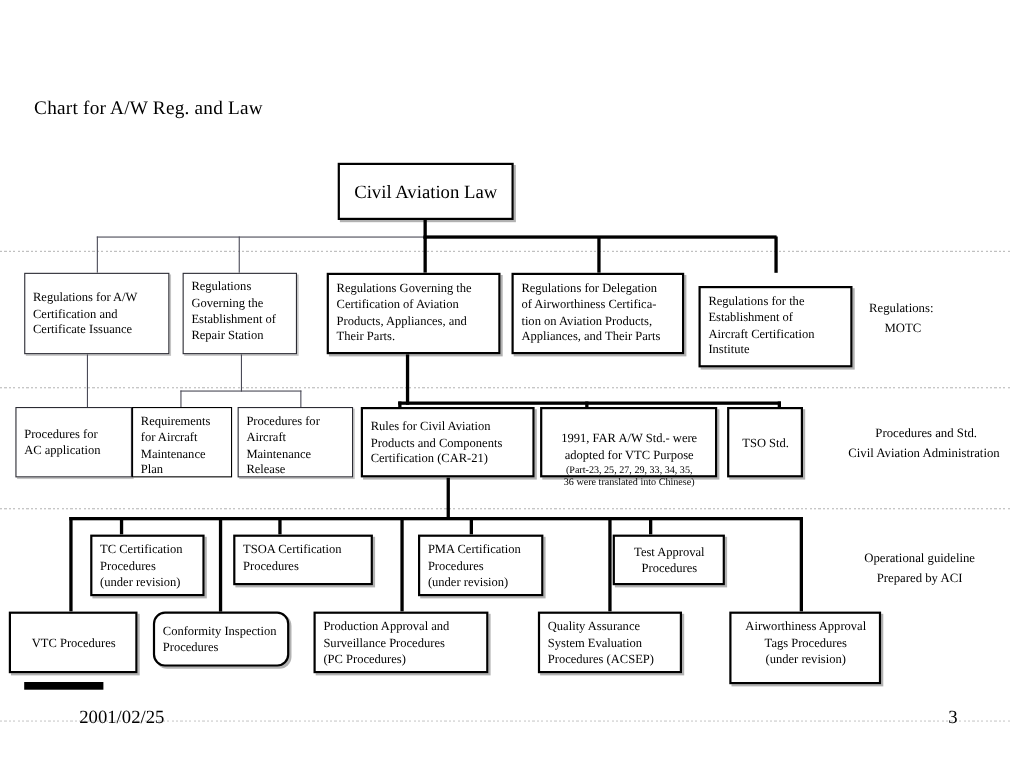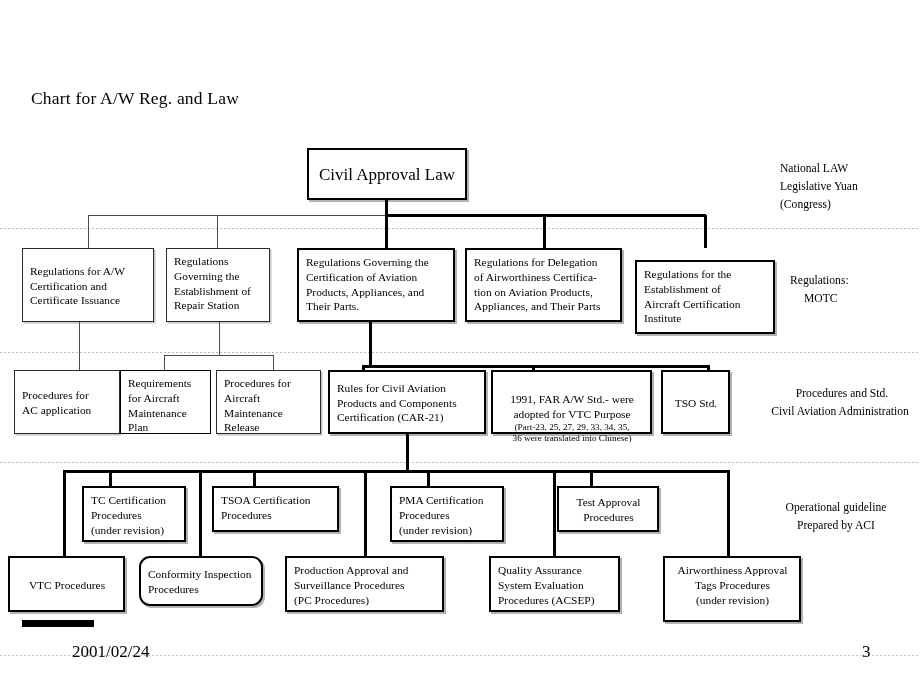--- a/index.html
+++ b/index.html
@@ -68,25 +68,20 @@
 <body>
 
 <div id="stage">
 
   <div class="title" style="left:31px;top:88px;">Chart for A/W Reg. and Law</div>
 
   <div class="band" style="top:228px;"></div>
   <div class="band" style="top:352px;"></div>
   <div class="band" style="top:462px;"></div>
 
-  <div class="side" style="left:780px;top:160px;width:120px;text-align:left;">
-    <div>National  LAW</div>
-    <div>Legislative Yuan</div>
-    <div>(Congress)</div>
-  </div>
 
   <div class="side" style="left:790px;top:272px;width:120px;text-align:left;">
     <div>Regulations:</div>
     <div style="padding-left:14px;">MOTC</div>
   </div>
 
   <div class="side" style="left:762px;top:385px;width:160px;">
     <div>Procedures and Std.</div>
     <div style="margin-left:-4px;">Civil Aviation Administration</div>
   </div>
@@ -134,21 +129,21 @@
   </div>
 
   <div class="box thick shadow" style="left:635px;top:260px;width:140px;height:74px;">
     <span class="ln">Regulations for the</span>
     <span class="ln">Establishment of</span>
     <span class="ln">Aircraft Certification</span>
     <span class="ln">Institute</span>
   </div>
 
   <div class="box thick shadow center vcenter" id="root-box" style="left:307px;top:148px;width:160px;height:52px;">
-    <span class="ln">Civil Approval Law</span>
+    <span class="ln">Civil Aviation Law</span>
   </div>
 
   <div class="ln-v thin" style="left:79px;top:322px;width:1.2px;height:48px;"></div>
 
   <div class="ln-v thin" style="left:219px;top:322px;width:1.2px;height:34px;"></div>
   <div class="ln-h thin" style="left:164px;top:355px;width:110px;height:1.2px;"></div>
   <div class="ln-v thin" style="left:164px;top:355px;width:1.2px;height:15px;"></div>
   <div class="ln-v thin" style="left:273px;top:355px;width:1.2px;height:15px;"></div>
 
   <div class="ln-v" style="left:369px;top:322px;width:3px;height:46px;"></div>
@@ -211,21 +206,21 @@
     <span class="ln">TC Certification</span>
     <span class="ln">Procedures</span>
     <span class="ln">(under revision)</span>
   </div>
 
   <div class="box thick shadow" style="left:212px;top:486px;width:127px;height:46px;">
     <span class="ln">TSOA Certification</span>
     <span class="ln">Procedures</span>
   </div>
 
-  <div class="box thick shadow" style="left:390px;top:486px;width:114px;height:56px;">
+  <div class="box thick shadow" style="left:380px;top:486px;width:114px;height:56px;">
     <span class="ln">PMA Certification</span>
     <span class="ln">Procedures</span>
     <span class="ln">(under revision)</span>
   </div>
 
   <div class="box thick shadow center vcenter" style="left:557px;top:486px;width:102px;height:46px;">
     <span class="ln">Test Approval</span>
     <span class="ln">Procedures</span>
   </div>
 
@@ -251,16 +246,16 @@
   </div>
 
   <div class="box thick shadow center" style="left:663px;top:556px;width:138px;height:66px;">
     <span class="ln">Airworthiness Approval</span>
     <span class="ln">Tags Procedures</span>
     <span class="ln">(under revision)</span>
   </div>
 
   <div id="corner-mark"></div>
   <div id="footer-rule"></div>
-  <div class="footer-txt" id="footer-date">2001/02/24</div>
+  <div class="footer-txt" id="footer-date">2001/02/25</div>
   <div class="footer-txt" id="footer-page">3</div>
 
 </div>
 
 </body></html>

